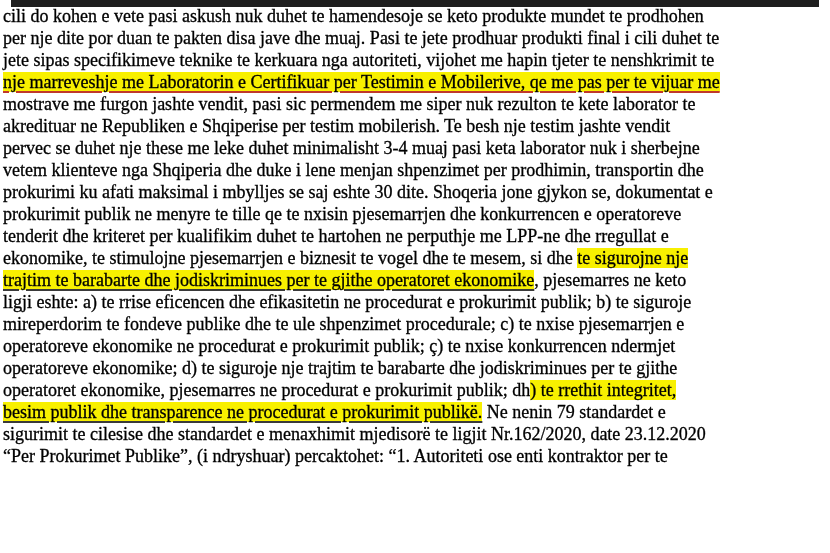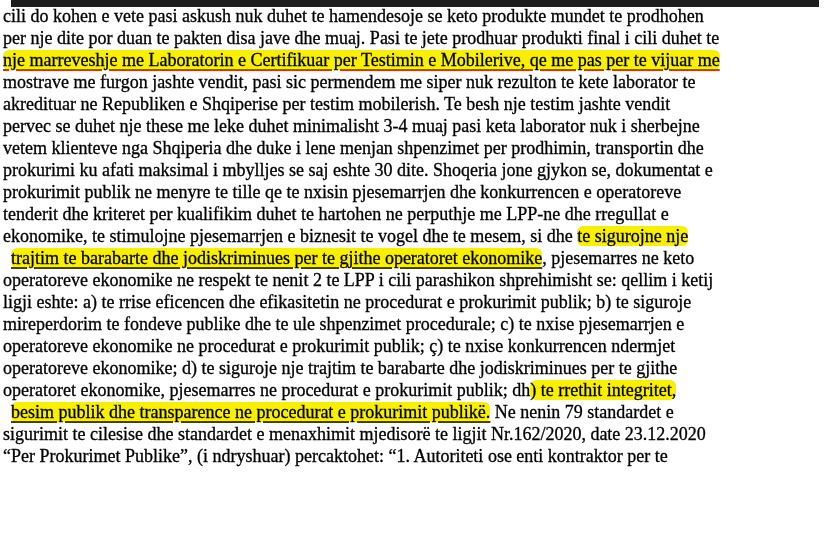--- a/index.html
+++ b/index.html
@@ -41,55 +41,53 @@
     height: 22px;
     white-space: pre;
     overflow: visible;
   }
   .seg-normal {
     background: transparent;
     text-align: center;
   }
   .seg-highlight {
     background: var(--hl-color, #f8f000);
-    border-radius: 6px;
   }
   .u-red {
     text-decoration-line: underline;
     text-decoration-color: var(--u-red, #c0392b);
     text-decoration-thickness: 2px;
     text-underline-offset: 3px;
   }
   .u-dark {
     text-decoration-line: underline;
     text-decoration-color: var(--u-dark, #333333);
     text-decoration-thickness: 2px;
     text-underline-offset: 3px;
-    margin-left: 8px;
   }
 </style>
 </head>
 <body>
 
 <div class="page">
   <div class="top-bar"></div>
   <div class="doc-text" id="doc-lines">
       <div class="line"><span class="seg-normal">cili do kohen e vete pasi askush nuk duhet te hamendesoje se keto produkte mundet te prodhohen</span></div>
       <div class="line"><span class="seg-normal">per nje dite por duan te pakten disa jave dhe muaj. Pasi te jete prodhuar produkti final i cili duhet te</span></div>
+      <div class="line"><span class="seg-normal">jete sipas specifikimeve teknike te kerkuara nga autoriteti, vijohet me hapin tjeter te nenshkrimit te</span></div>
       <div class="line"><span class="seg-highlight u-red">nje marreveshje me Laboratorin e Certifikuar per Testimin e Mobilerive, qe me pas per te vijuar me</span></div>
       <div class="line"><span class="seg-normal">mostrave me furgon jashte vendit, pasi sic permendem me siper nuk rezulton te kete laborator te</span></div>
       <div class="line"><span class="seg-normal">akredituar ne Republiken e Shqiperise per testim mobilerish. Te besh nje testim jashte vendit</span></div>
       <div class="line"><span class="seg-normal">pervec se duhet nje these me leke duhet minimalisht 3-4 muaj pasi keta laborator nuk i sherbejne</span></div>
       <div class="line"><span class="seg-normal">vetem klienteve nga Shqiperia dhe duke i lene menjan shpenzimet per prodhimin, transportin dhe</span></div>
       <div class="line"><span class="seg-normal">prokurimi ku afati maksimal i mbylljes se saj eshte 30 dite. Shoqeria jone gjykon se, dokumentat e</span></div>
       <div class="line"><span class="seg-normal">prokurimit publik ne menyre te tille qe te nxisin pjesemarrjen dhe konkurrencen e operatoreve</span></div>
       <div class="line"><span class="seg-normal">tenderit dhe kriteret per kualifikim duhet te hartohen ne perputhje me LPP-ne dhe rregullat e</span></div>
       <div class="line"><span class="seg-normal">ekonomike, te stimulojne pjesemarrjen e biznesit te vogel dhe te mesem, si dhe </span><span class="seg-highlight">te sigurojne nje</span></div>
       <div class="line"><span class="seg-highlight u-dark">trajtim te barabarte dhe jodiskriminues per te gjithe operatoret ekonomike</span><span class="seg-normal">, pjesemarres ne keto</span></div>
-      <div class="line"><span class="seg-normal">operatoreve ekonomike ne respekt te nenit 2 te LPP i cili parashikon shprehimisht se: qellim i ketij</span></div>
       <div class="line"><span class="seg-normal">ligji eshte: a) te rrise eficencen dhe efikasitetin ne procedurat e prokurimit publik; b) te siguroje</span></div>
       <div class="line"><span class="seg-normal">mireperdorim te fondeve publike dhe te ule shpenzimet procedurale; c) te nxise pjesemarrjen e</span></div>
       <div class="line"><span class="seg-normal">operatoreve ekonomike ne procedurat e prokurimit publik; ç) te nxise konkurrencen ndermjet</span></div>
       <div class="line"><span class="seg-normal">operatoreve ekonomike; d) te siguroje nje trajtim te barabarte dhe jodiskriminues per te gjithe</span></div>
       <div class="line"><span class="seg-normal">operatoret ekonomike, pjesemarres ne procedurat e prokurimit publik; dh</span><span class="seg-highlight">) te rrethit integritet,</span></div>
       <div class="line"><span class="seg-highlight u-dark">besim publik dhe transparence ne procedurat e prokurimit publikë.</span><span class="seg-normal"> Ne nenin 79 standardet e</span></div>
       <div class="line"><span class="seg-normal">sigurimit te cilesise dhe standardet e menaxhimit mjedisorë te ligjit Nr.162/2020, date 23.12.2020</span></div>
       <div class="line"><span class="seg-normal">“Per Prokurimet Publike”, (i ndryshuar) percaktohet: “1. Autoriteti ose enti kontraktor per te</span></div>
     </div>
 </div>

